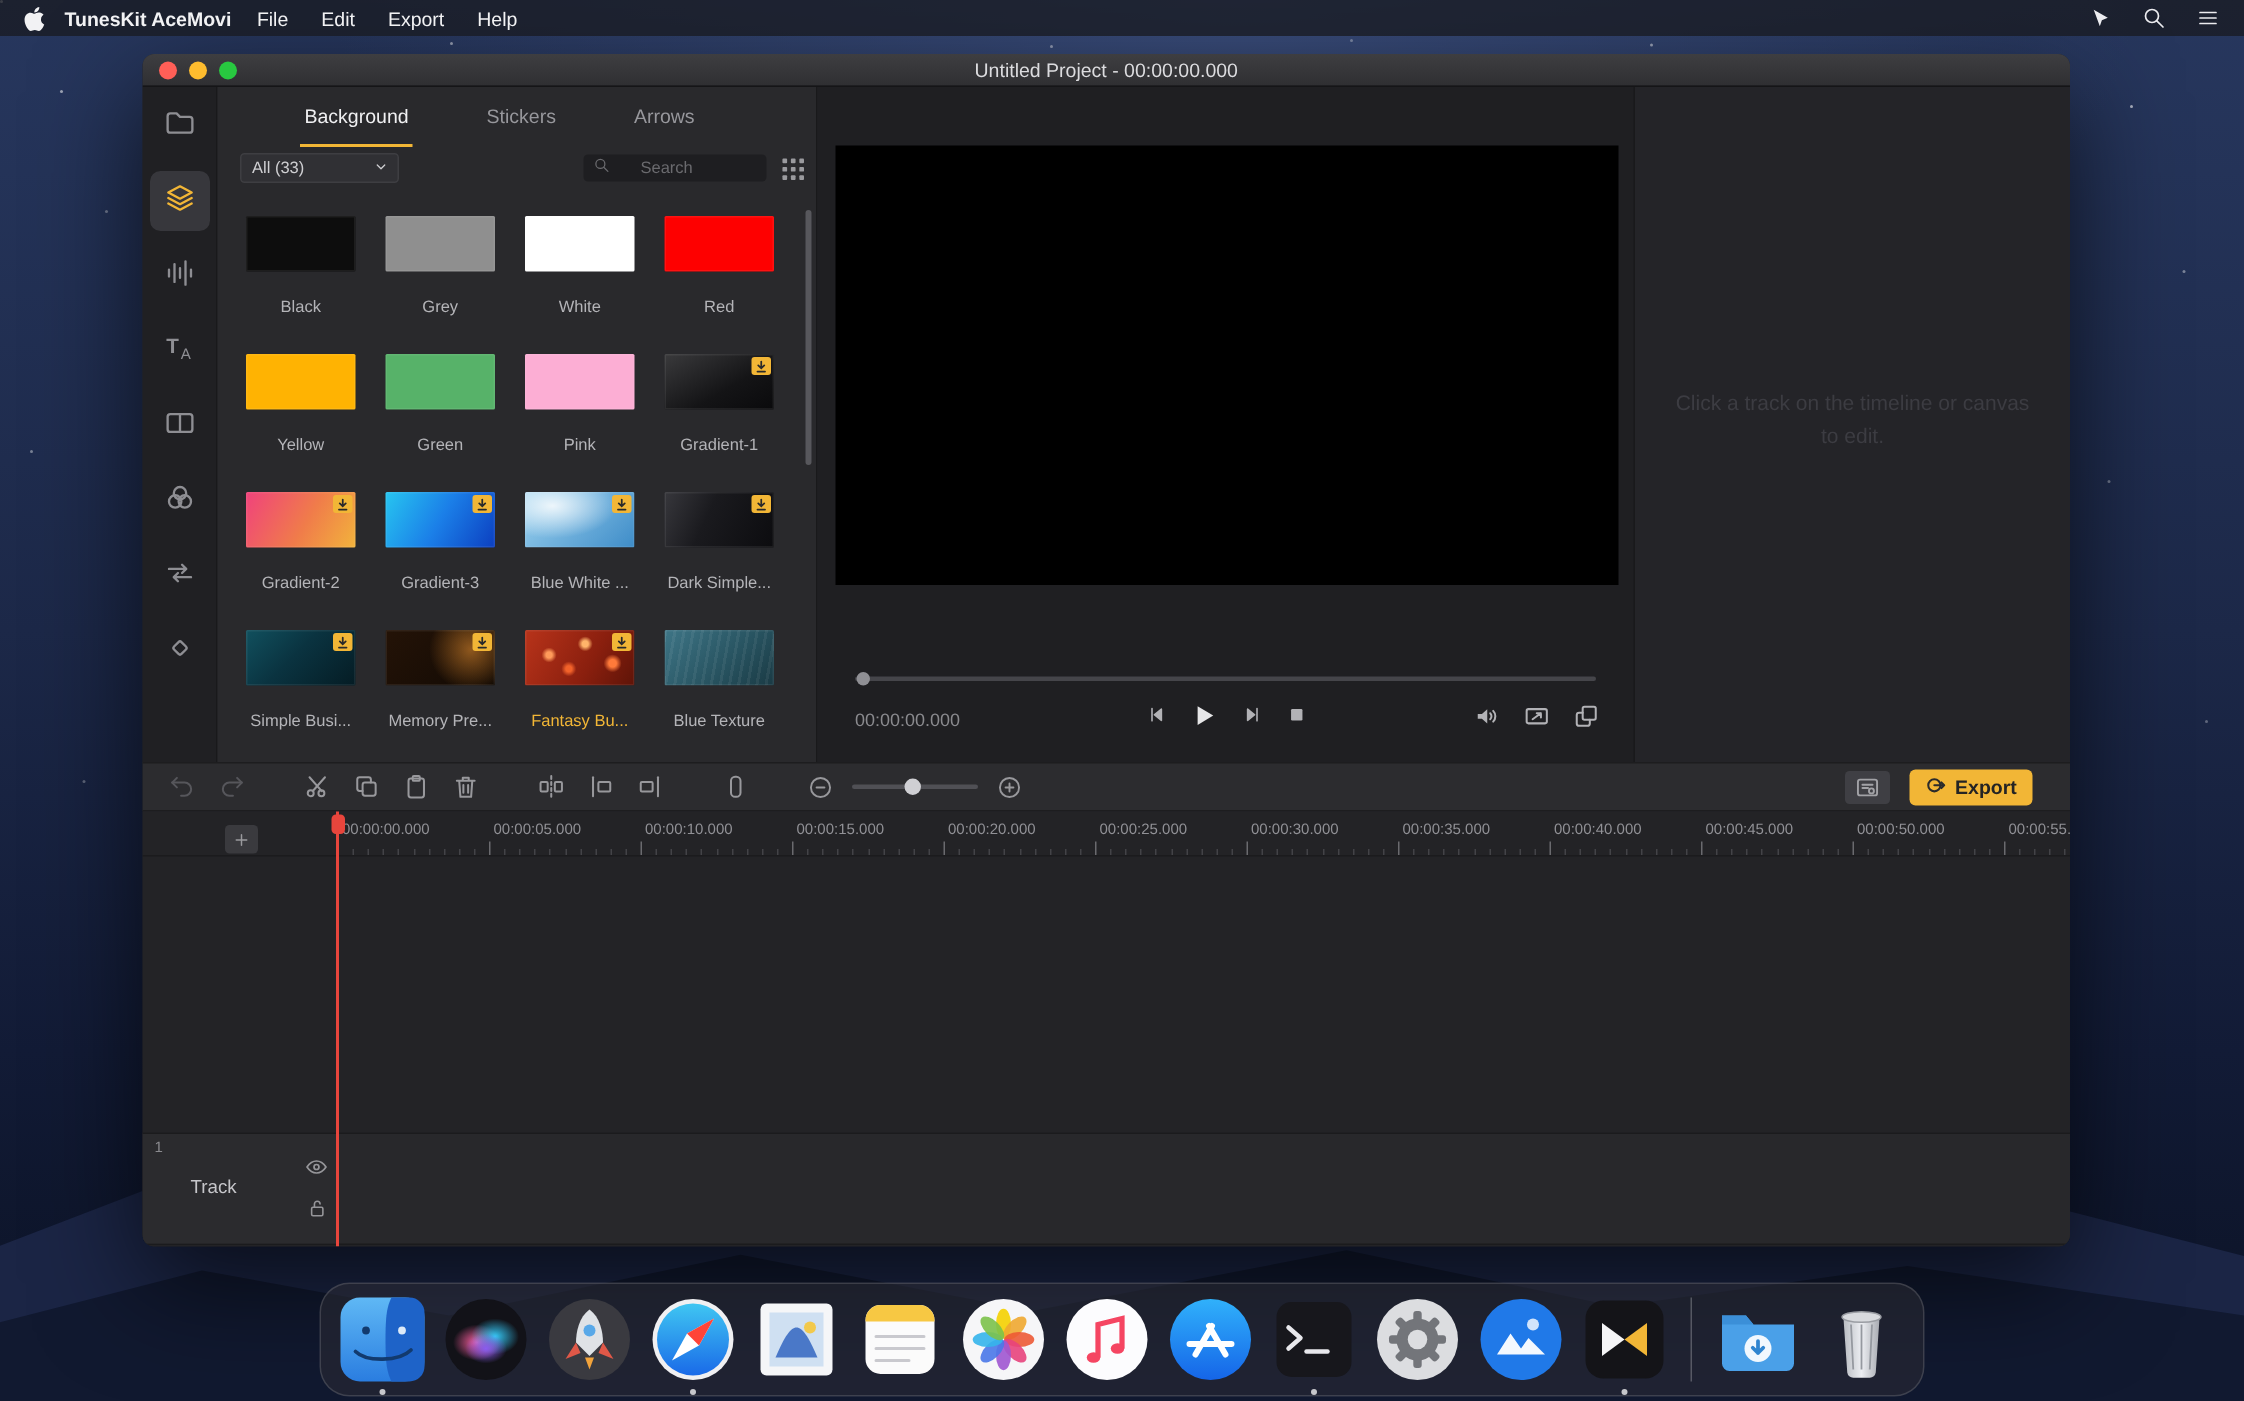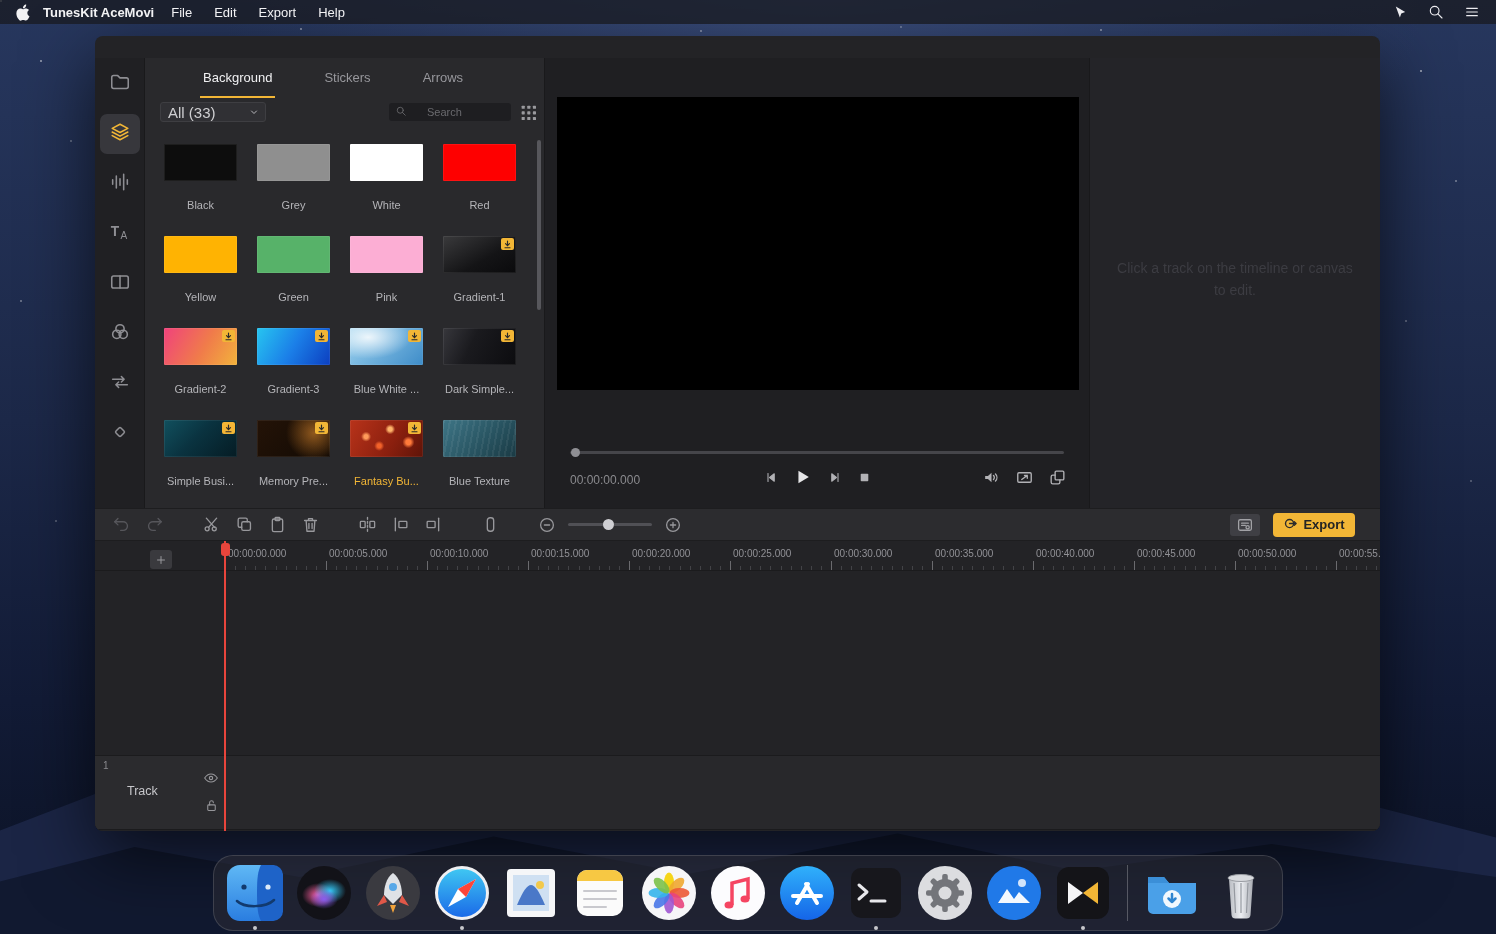--- a/index.html
+++ b/index.html
@@ -50,21 +50,21 @@
   .side-item.active { background:#37373c; color:#f2b636; }
 
   
   .media-panel { width:400px; background:#29292c; border-right:1px solid #19191b; position:relative; overflow:hidden; }
   .tabs { height:40px; display:flex; padding-left:55px; gap:46px; }
   .tab { display:flex; align-items:center; font-size:13px; color:#97979c; border-bottom:2px solid transparent;
     padding:0 3px; cursor:pointer; }
   .tab.active { color:#f0f0f2; border-bottom-color:#f2b636; }
   .filter-row { height:24px; margin-top:2px; display:flex; align-items:center; padding:0 8px 0 15px; }
   .dropdown { width:106px; height:20px; background:#303034; border:1px solid #3e3e42; border-radius:3px;
-    display:flex; align-items:center; justify-content:space-between; padding:0 5px 0 7px; font-size:15px; color:#cfcfd2; }
+    display:flex; align-items:center; justify-content:space-between; padding:0 5px 0 7px; font-size:11px; color:#cfcfd2; }
   .search-box { margin-left:auto; width:122px; height:18px; background:#1e1e21; border-radius:3px;
     display:flex; align-items:center; padding:0 6px; gap:20px; color:#6a6a6e; }
   .search-box input { background:transparent; border:none; outline:none; color:#c8c8cc; font-size:11px; width:100%; }
   .search-box input::placeholder { color:#6a6a6e; }
   .grid-btn { margin-left:10px; color:#9a9a9e; display:flex; }
   .bg-grid { position:absolute; left:19px; top:86px; width:360px; display:grid;
     grid-template-columns:repeat(4,73px); column-gap:20px; row-gap:25px; }
   .bg-thumb { width:73px; height:37px; position:relative; border-radius:1px;
     box-shadow:inset 0 0 0 1px rgba(255,255,255,.07); }
   .badge { position:absolute; top:2px; right:2px; width:13px; height:12px; background:#f2b636; border-radius:2px;
@@ -168,20 +168,28 @@
         </span>
       <span>
           <svg width="16" height="16" viewBox="0 0 24 24" fill="none" stroke="currentColor" stroke-width="1.7" stroke-linecap="round" stroke-linejoin="round">
             <path d="M4 6.5h16M4 12h16M4 17.5h16"></path>
           </svg>
         </span>
     </span>
   </div>
 
   <div class="window">
+    <div class="titlebar">
+      <span class="lights">
+        <span class="light red"></span>
+        <span class="light yellow"></span>
+        <span class="light green"></span>
+      </span>
+      <span class="win-title">Untitled Project - 00:00:00.000</span>
+    </div>
 
     <div class="content">
       <div class="side-strip">
           <div class="side-item">
             <span><svg width="22" height="22" viewBox="0 0 24 24" fill="none" stroke="currentColor" stroke-width="1.7" stroke-linecap="round" stroke-linejoin="round">
                 <path d="M3 7a2 2 0 0 1 2-2h4.5L12 7.5h7A2 2 0 0 1 21 9.5V17a2 2 0 0 1-2 2H5a2 2 0 0 1-2-2z"></path>
               </svg></span>
           </div>
           <div class="side-item active">
             <span><svg width="22" height="22" viewBox="0 0 24 24" fill="none" stroke="currentColor" stroke-width="1.7" stroke-linecap="round" stroke-linejoin="round">

